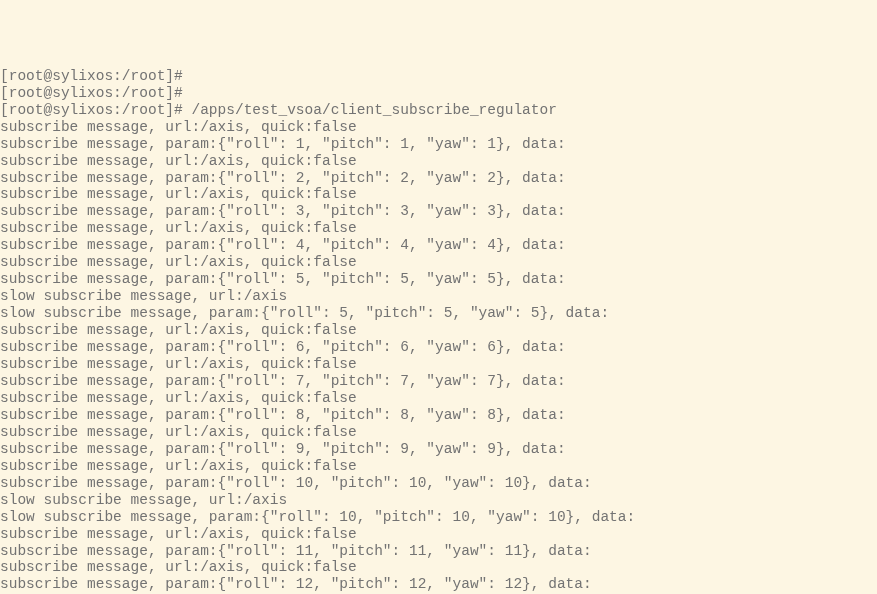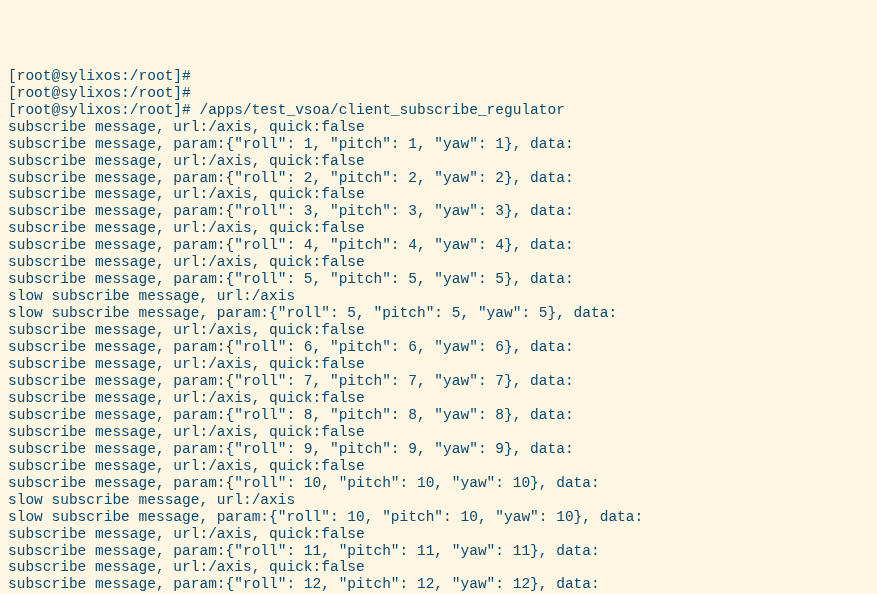--- a/index.html
+++ b/index.html
@@ -13,22 +13,21 @@
       font-size: 14.5px;
       line-height: 1.17;
       color: #657b83;
       padding: 0;
       width: 877px;
       height: 594px;
       overflow: hidden;
       white-space: pre;
     }
     .term-line {
-      color: #0c4a6e;
-      margin-left: 8px;
+      color: #737373;
     }
   </style>
 </head>
 <body>
 
 
 
 <div><div class="term-line">[root@sylixos:/root]#</div><div class="term-line">[root@sylixos:/root]#</div><div class="term-line">[root@sylixos:/root]# /apps/test_vsoa/client_subscribe_regulator</div><div class="term-line">subscribe message, url:/axis, quick:false</div><div class="term-line">subscribe message, param:{"roll": 1, "pitch": 1, "yaw": 1}, data:</div><div class="term-line">subscribe message, url:/axis, quick:false</div><div class="term-line">subscribe message, param:{"roll": 2, "pitch": 2, "yaw": 2}, data:</div><div class="term-line">subscribe message, url:/axis, quick:false</div><div class="term-line">subscribe message, param:{"roll": 3, "pitch": 3, "yaw": 3}, data:</div><div class="term-line">subscribe message, url:/axis, quick:false</div><div class="term-line">subscribe message, param:{"roll": 4, "pitch": 4, "yaw": 4}, data:</div><div class="term-line">subscribe message, url:/axis, quick:false</div><div class="term-line">subscribe message, param:{"roll": 5, "pitch": 5, "yaw": 5}, data:</div><div class="term-line">slow subscribe message, url:/axis</div><div class="term-line">slow subscribe message, param:{"roll": 5, "pitch": 5, "yaw": 5}, data:</div><div class="term-line">subscribe message, url:/axis, quick:false</div><div class="term-line">subscribe message, param:{"roll": 6, "pitch": 6, "yaw": 6}, data:</div><div class="term-line">subscribe message, url:/axis, quick:false</div><div class="term-line">subscribe message, param:{"roll": 7, "pitch": 7, "yaw": 7}, data:</div><div class="term-line">subscribe message, url:/axis, quick:false</div><div class="term-line">subscribe message, param:{"roll": 8, "pitch": 8, "yaw": 8}, data:</div><div class="term-line">subscribe message, url:/axis, quick:false</div><div class="term-line">subscribe message, param:{"roll": 9, "pitch": 9, "yaw": 9}, data:</div><div class="term-line">subscribe message, url:/axis, quick:false</div><div class="term-line">subscribe message, param:{"roll": 10, "pitch": 10, "yaw": 10}, data:</div><div class="term-line">slow subscribe message, url:/axis</div><div class="term-line">slow subscribe message, param:{"roll": 10, "pitch": 10, "yaw": 10}, data:</div><div class="term-line">subscribe message, url:/axis, quick:false</div><div class="term-line">subscribe message, param:{"roll": 11, "pitch": 11, "yaw": 11}, data:</div><div class="term-line">subscribe message, url:/axis, quick:false</div><div class="term-line">subscribe message, param:{"roll": 12, "pitch": 12, "yaw": 12}, data:</div><div class="term-line">subscribe message, url:/axis, quick:false</div></div>
 
 

